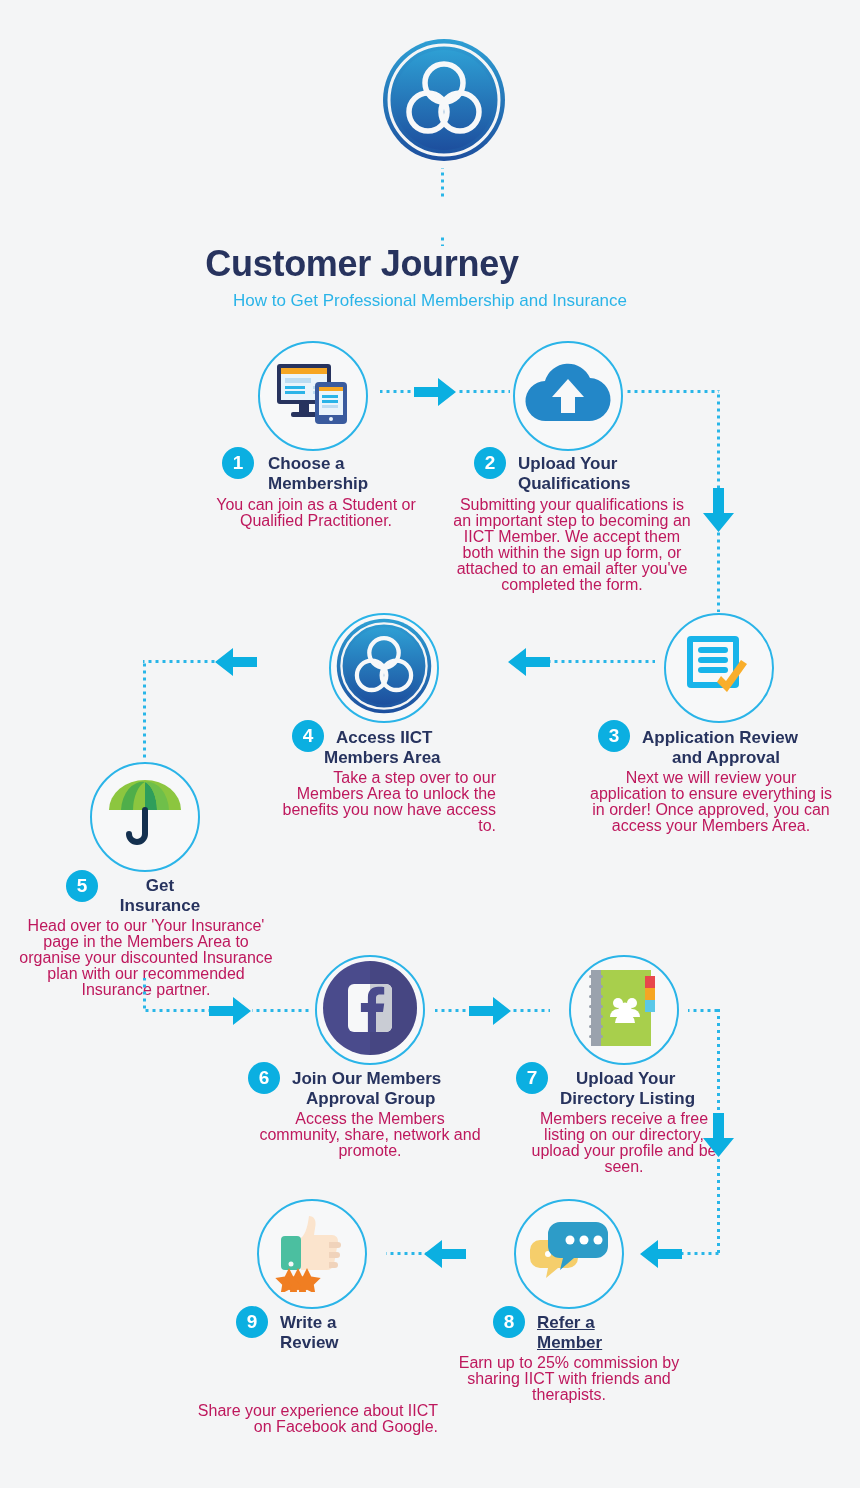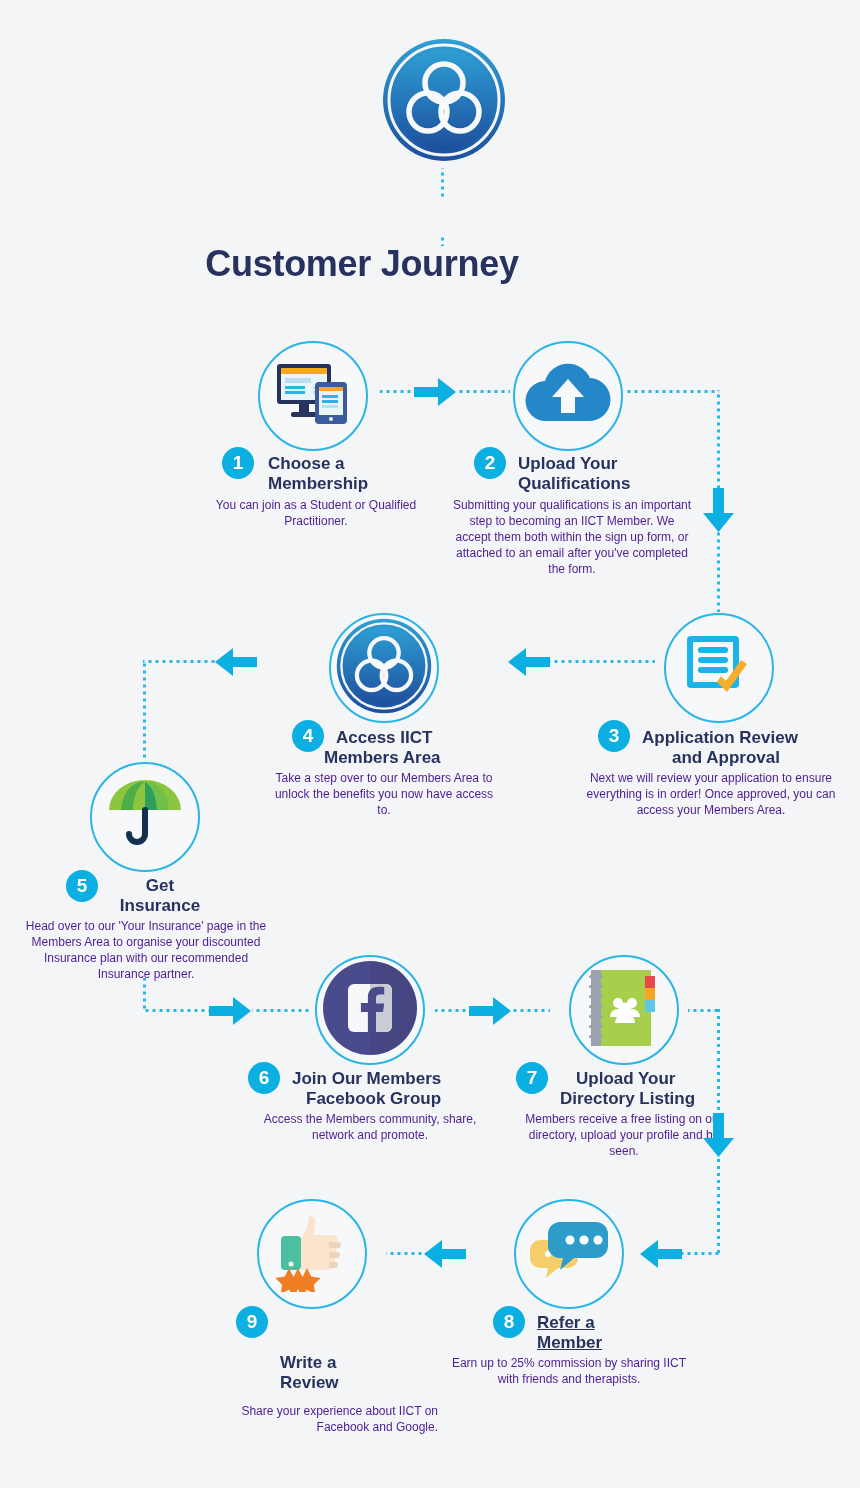--- a/index.html
+++ b/index.html
@@ -44,21 +44,21 @@
     position: absolute; border-radius: 50%;
     border: 2px solid #2ab4e8; background: #f7f8f9;
     display:flex; align-items:center; justify-content:center;
   }
   .badge {
     position:absolute; width:32px; height:32px; border-radius:50%;
     background:#0bafe1; color:#fff; font-size:19px; font-weight:bold;
     display:flex; align-items:center; justify-content:center;
   }
   .s-title { position:absolute; font-size:17px; font-weight:bold; color:#27335e; line-height:20px; }
-  .s-desc  { position:absolute; font-size:12px; color:#4c1d95; line-height:16px; text-align:center; }
+  .s-desc  { position:absolute; font-size:16px; color:#be185d; line-height:16px; text-align:center; }
 
   
   .dh { position:absolute; height:3px;
       background-image: linear-gradient(to right, #29b6e8 50%, rgba(0,0,0,0) 0%);
       background-position: top; background-size: 7px 3px; background-repeat: repeat-x; }
   .dv { position:absolute; width:3px;
       background-image: linear-gradient(to bottom, #29b6e8 50%, rgba(0,0,0,0) 0%);
       background-position: left; background-size: 3px 7px; background-repeat: repeat-y; }
   .arr { position:absolute; }
   .arr svg { display:block; }
@@ -84,20 +84,21 @@
         <circle cx="46" cy="74" r="19"></circle>
         <circle cx="78" cy="74" r="19"></circle>
       </g>
     </svg>
   </div>
   <div class="logo-stub"></div>
 
   <div class="hdr-stub2"></div>
 
   <div class="main-title">Customer Journey</div>
+  <div class="sub-title">How to Get Professional Membership and Insurance</div>
 
   <div class="step">
     <div class="circle" style="left:258px; top:341px; width:110px; height:110px;">
       <span>
       <svg width="76" height="64" viewBox="0 0 76 64">
         <rect x="2" y="2" width="54" height="40" rx="3" fill="#27335e"></rect>
         <rect x="6" y="6" width="46" height="6" fill="#f6a623"></rect>
         <rect x="6" y="12" width="46" height="26" fill="#eaf4fb"></rect>
         <rect x="10" y="16" width="26" height="5" fill="#bcdcf2"></rect>
         <rect x="10" y="24" width="20" height="3" fill="#2ab4e8"></rect>
@@ -205,21 +206,21 @@
           <circle cx="78" cy="74" r="19"></circle>
         </g>
       </svg>
       </span>
     </div>
     <div class="badge" style="left:292px; top:720px;">4</div>
     <div class="s-title" style="left:336px; top:728px; width:180px;">
       <span>Access IICT</span><br>
       <span style="margin-left:-12px; display:inline-block;">Members Area</span>
     </div>
-    <div class="s-desc" style="left:272px; top:770px; width:224px;">Take a step over to our Members Area to unlock the benefits you now have access to.</div>
+    <div class="s-desc" style="left:272px; top:770px; width:224px;text-align:right;">Take a step over to our Members Area to unlock the benefits you now have access to.</div>
   </div>
 
   <div class="dh" style="left:256px; top:660px; width:-0px;"></div>
   <div class="arr" style="left:215px; top:648px;">
     <svg width="42" height="28" viewBox="0 0 42 28">
         <path d="M42 9 H18 V0 L0 14 L18 28 V19 H42 Z" fill="#0bafe1"></path>
       </svg>
   </div>
   <div class="dh" style="left:143px; top:660px; width:74px;"></div>
   <div class="dv" style="left:143px; top:660px; height:98px;"></div>
@@ -261,21 +262,21 @@
         <path d="M48 1 a47 47 0 0 1 47 47 a47 47 0 0 1 -47 47 Z" fill="#3f406f" opacity="0.35"></path>
         <rect x="26" y="24" width="44" height="48" rx="6" fill="#f7f8f9"></rect>
         <path d="M48 24 h16 a6 6 0 0 1 6 6 v36 a6 6 0 0 1 -6 6 h-16 z" fill="#c9ccd4"></path>
         <path d="M54 72 V52 h7 l1.2-8.5H54v-5c0-2.4.7-4 4.2-4h4V27c-.7-.1-3.2-.3-6.1-.3-6.1 0-10.2 3.7-10.2 10.5v5.8h-7V52h7v20z" fill="#4a4b8c"></path>
       </svg>
       </span>
     </div>
     <div class="badge" style="left:248px; top:1062px;">6</div>
     <div class="s-title" style="left:292px; top:1069px; width:240px; text-align:left;">
       <span>Join Our Members</span><br>
-      <span style="margin-left:14px; display:inline-block;">Facebook Group</span>
+      <span style="margin-left:14px; display:inline-block;">Approval Group</span>
     </div>
     <div class="s-desc" style="left:258px; top:1111px; width:224px;">Access the Members community, share, network and promote.</div>
   </div>
 
   <div class="dh" style="left:435px; top:1009px; width:34px;"></div>
   <div class="arr" style="left:469px; top:997px;">
     <svg width="42" height="28" viewBox="0 0 42 28">
         <path d="M0 9 H24 V0 L42 14 L24 28 V19 H0 Z" fill="#0bafe1"></path>
       </svg>
   </div>
@@ -374,20 +375,20 @@
         <circle cx="20" cy="52" r="2.5" fill="#f7f8f9"></circle>
         <g fill="#f07e22">
           <path d="M20 56 l4.2 8.6 9.5 1.4 -6.9 6.7 1.6 9.4 -8.4 -4.4 -8.4 4.4 1.6 -9.4 -6.9 -6.7 9.5 -1.4 z" transform="translate(-2,0)"></path>
           <path d="M45 56 l4.2 8.6 9.5 1.4 -6.9 6.7 1.6 9.4 -8.4 -4.4 -8.4 4.4 1.6 -9.4 -6.9 -6.7 9.5 -1.4 z" transform="translate(-18,0)"></path>
           <path d="M70 56 l4.2 8.6 9.5 1.4 -6.9 6.7 1.6 9.4 -8.4 -4.4 -8.4 4.4 1.6 -9.4 -6.9 -6.7 9.5 -1.4 z" transform="translate(-34,0)"></path>
         </g>
       </svg>
       </span>
     </div>
     <div class="badge" style="left:236px; top:1306px;">9</div>
-    <div class="s-title" style="left:280px; top:1313px; width:160px; text-align:left;margin-top:40px;">
+    <div class="s-title" style="left:280px; top:1313px; width:160px; text-align:left;">
       <span>Write a</span><br>
       <span>Review</span>
     </div>
     <div class="s-desc" style="left:194px; top:1403px; width:244px;text-align:right;">Share your experience about IICT on Facebook and Google.</div>
   </div>
 
 </div>
 
 </body></html>

